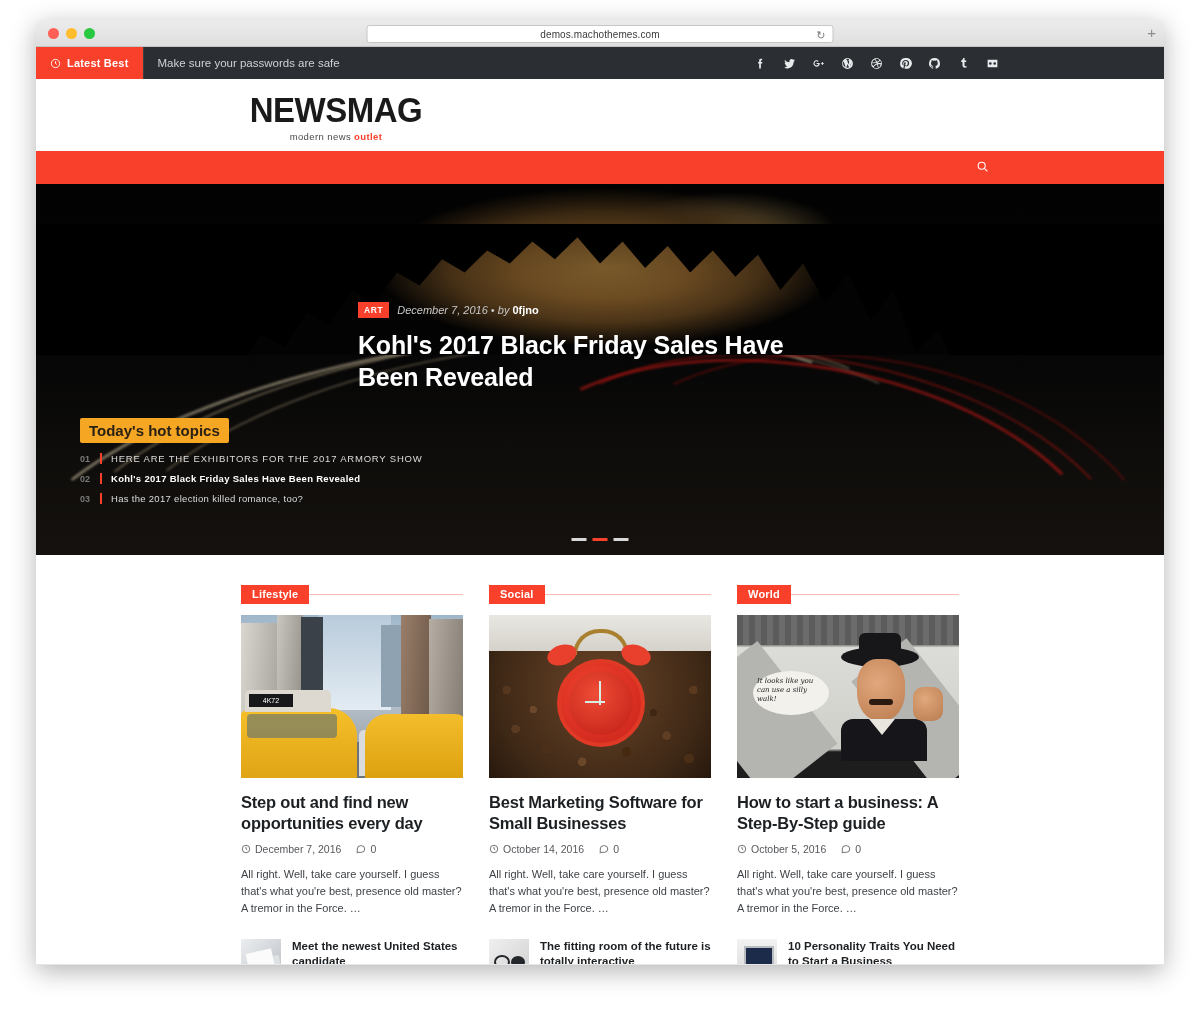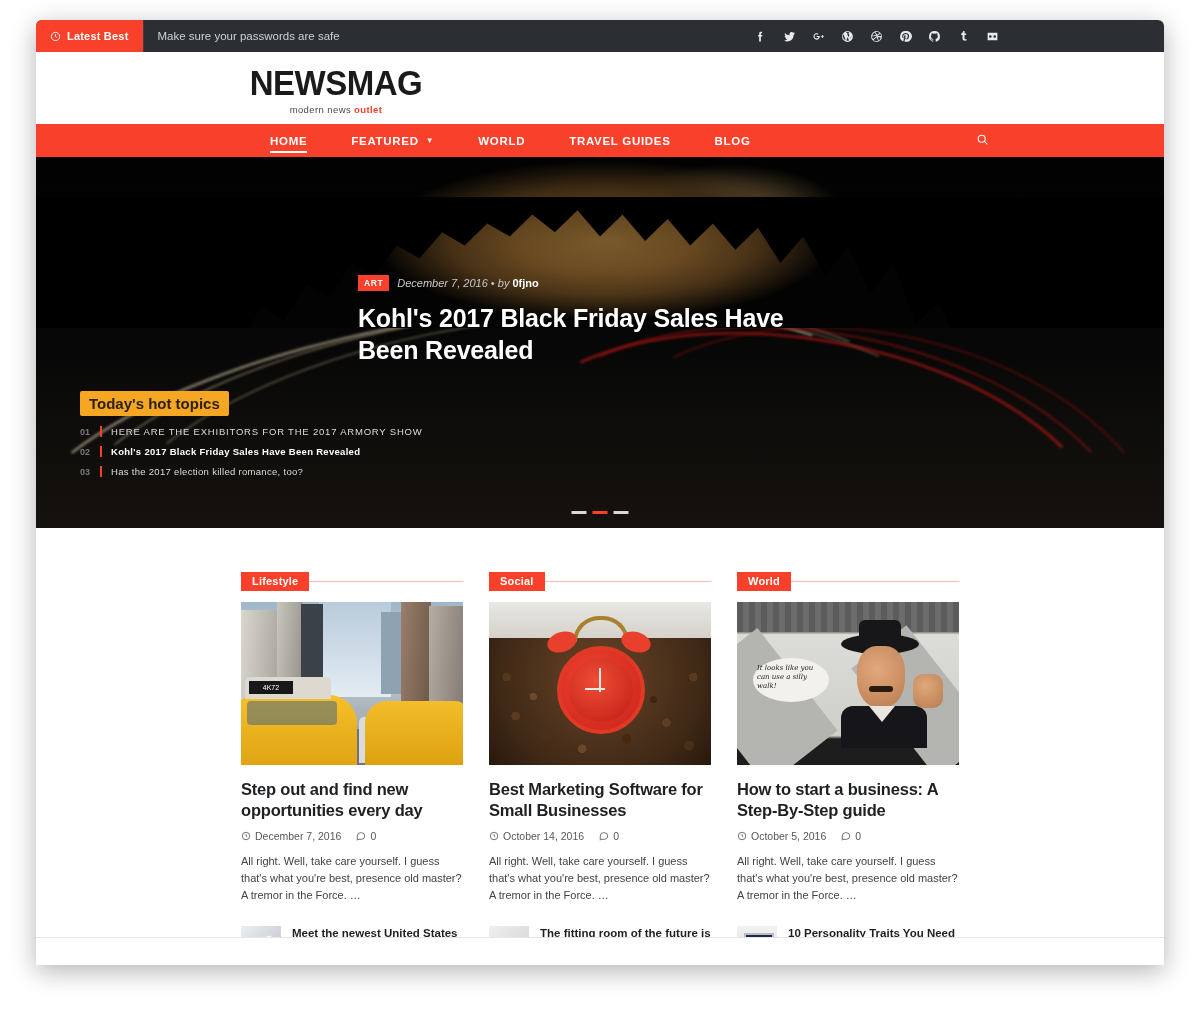--- a/index.html
+++ b/index.html
@@ -229,21 +229,21 @@
   .hot-row.upper .hot-txt { text-transform: uppercase; letter-spacing: .8px; }
   .slider-dots {
     position: absolute; left: 50%; transform: translateX(-50%); bottom: 14px;
     display: flex; gap: 6px; z-index: 5;
   }
   .sdot { width: 15px; height: 3px; background: #d8d8d8; cursor: pointer; }
   .sdot.active { background: #f8402a; }
 
   
   .content {
-    padding: 44px 0 0 0; background: #fff; display: flex;
+    padding: 30px 0 0 0; background: #fff; display: flex;
     justify-content: center; gap: 26px;
   }
   .col { width: 222px; }
   .cat-head {
     display: flex; align-items: center; position: relative; height: 18px;
     margin-bottom: 12px;
   }
   .cat-tag {
     background: #f8402a; color: #fff; font-size: 11px; font-weight: bold;
     padding: 3px 11px 4px; letter-spacing: .2px; z-index: 2;
@@ -378,20 +378,32 @@
     font-size: 11.5px; font-weight: bold; color: #1d2023; line-height: 15px;
   }
   .bottom-cut { position: absolute; left: 0; bottom: 0; width: 1128px; height: 1px; background: #e6e6e6; }
 </style>
 </head>
 <body>
 
 <div class="page">
   <div class="browser">
 
+    <div class="chrome-bar">
+      <div class="traffic">
+        <div class="dot red"></div>
+        <div class="dot yellow"></div>
+        <div class="dot green"></div>
+      </div>
+      <div class="url-bar">
+        <span class="url-text">demos.machothemes.com</span>
+        <span class="reload">↻</span>
+      </div>
+      <span class="new-tab">+</span>
+    </div>
 
     <div class="site">
 
       <div class="topbar">
         <div class="latest-badge">
           <svg class="clock-ico" viewBox="0 0 24 24">
             <circle cx="12" cy="12" r="9" fill="none" stroke="#fff" stroke-width="2"></circle>
             <path d="M12 7v5l3 2" fill="none" stroke="#fff" stroke-width="2"></path>
           </svg>
           <span>Latest Best</span>
@@ -448,38 +460,20 @@
       </div>
 
       <div class="header">
         <div class="logo-wrap">
           <div class="logo-main">NEWSMAG</div>
           <div class="logo-sub"><span>modern news </span><b>outlet</b></div>
         </div>
       </div>
 
       <div class="nav">
-        <div class="nav-inner">
-          <div class="nav-item active">
-            <span>HOME</span>
-          </div>
-          <div class="nav-item">
-            <span>FEATURED</span>
-            <span class="caret">▼</span>
-          </div>
-          <div class="nav-item">
-            <span>WORLD</span>
-          </div>
-          <div class="nav-item">
-            <span>TRAVEL GUIDES</span>
-          </div>
-          <div class="nav-item">
-            <span>BLOG</span>
-          </div>
-        </div>
         <div class="nav-search">
           <svg viewBox="0 0 24 24">
               <circle cx="10.5" cy="10.5" r="6.5"></circle>
               <path d="M15.5 15.5L21 21"></path>
             </svg>
         </div>
       </div>
 
       <div class="hero">
         <div class="hero-sky"></div>

